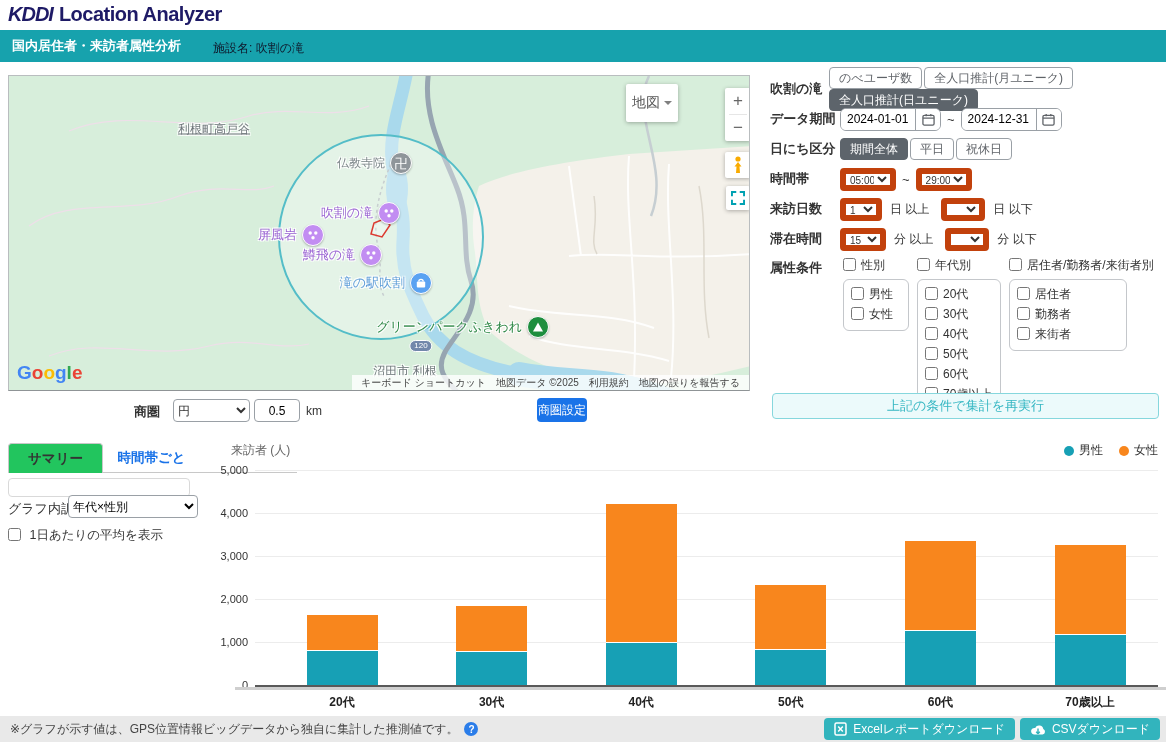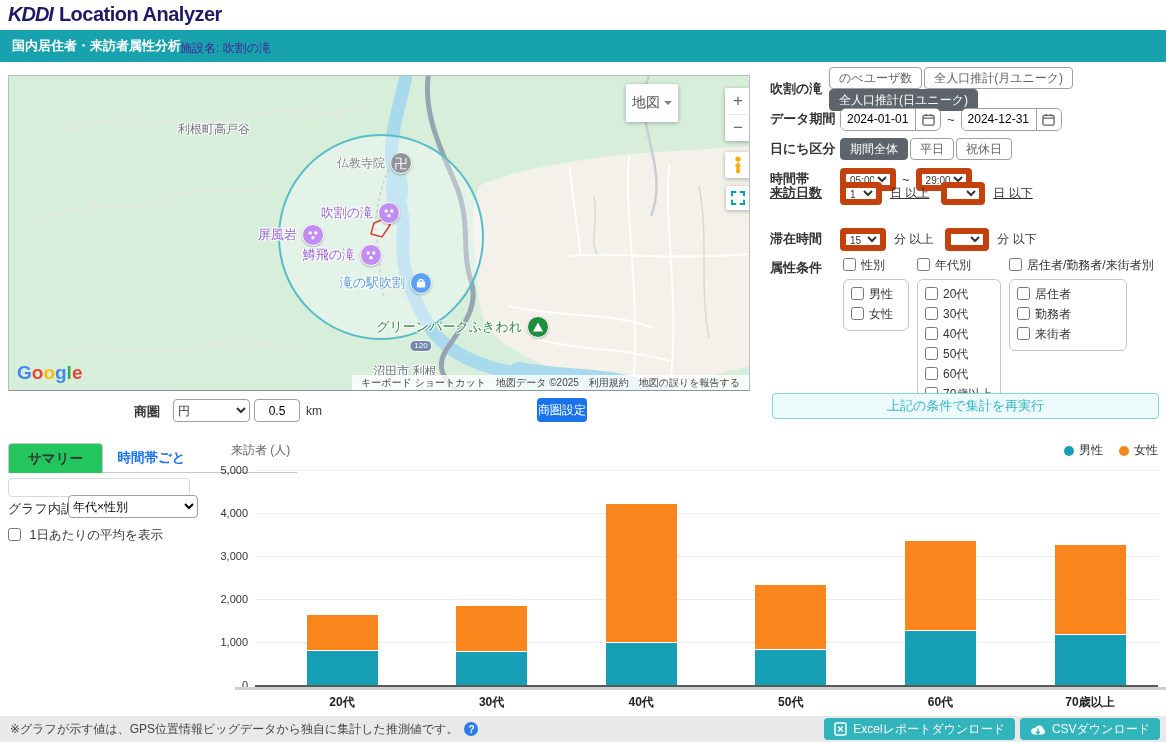--- a/index.html
+++ b/index.html
@@ -8,21 +8,21 @@
          font-family:"Liberation Sans","DejaVu Sans",sans-serif; color:#333; }
 
   
   .app-header { position:absolute; left:0; top:0; width:1166px; height:30px; background:#fff; }
   .logo { position:absolute; left:8px; top:3px; font-size:20px; color:#1e1a66; white-space:nowrap; }
   .logo .kddi { font-style:italic; font-weight:900; letter-spacing:-1px; margin-right:6px; }
   .logo .rest { font-weight:800; letter-spacing:-0.5px; }
 
   .title-bar { position:absolute; left:0; top:30px; width:1166px; height:32px; background:#17a2ad; }
   .title-bar .main-title { position:absolute; left:12px; top:7px; font-size:13px; font-weight:bold; color:#fff; }
-  .title-bar .facility { position:absolute; left:180px; top:10px; font-size:12px; color:#4c1d95; }
+  .title-bar .facility { position:absolute; left:213px; top:10px; font-size:12px; color:#0f172a; }
 
   
   .map-wrap { position:absolute; left:8px; top:75px; width:742px; height:316px;
               border:1px solid #b9bdbf; border-bottom-color:#8f9496; background:#d7eedb; overflow:hidden; }
   .map-svg { position:absolute; left:0; top:0; }
   .map-label { position:absolute; font-size:13px; white-space:nowrap; transform:translate(-100%,-50%);
                text-shadow:-1px -1px 0 #fff,1px -1px 0 #fff,-1px 1px 0 #fff,1px 1px 0 #fff; }
   .map-label.area { transform:translate(-50%,-50%); color:#6d7579; font-size:12px; }
   .map-label.attraction { color:#9a63d3; }
   .map-label.temple { color:#7b8488; font-size:12px; }
@@ -158,21 +158,21 @@
     <path d="M640,0 C620,40 662,90 642,140" fill="none" stroke="#c6ced2" stroke-width="2.5"></path>
     <path d="M398,-6 C392,30 378,60 384,92 C390,128 396,135 394,165 C392,195 402,215 414,240 C428,268 455,288 510,298 C560,307 600,295 650,315 L690,330" fill="none" stroke="#a9d9ec" stroke-width="13" stroke-linecap="round"></path>
     <path d="M510,298 C560,308 595,300 645,320" fill="none" stroke="#a9d9ec" stroke-width="24" stroke-linecap="round"></path>
     <ellipse cx="388" cy="113" rx="11" ry="27" fill="#a9d9ec"></ellipse>
     <path d="M382,88 C370,115 362,145 370,175 C374,192 366,205 376,222" fill="none" stroke="#adb6ba" stroke-width="1.5" stroke-dasharray="3,3"></path>
     <path d="M420,-6 C412,40 436,80 448,112 C462,148 452,175 462,205 C472,235 446,258 436,276 C426,295 438,305 450,318" fill="none" stroke="#97a5b1" stroke-width="5"></path>
     <circle cx="372" cy="161" r="102" fill="rgba(255,255,255,0.33)" stroke="#54bdc8" stroke-width="2"></circle>
     <path d="M362,158 L365,147 L375,143 L381,149 L373,161 Z" fill="rgba(255,255,255,0.25)" stroke="#dc3a30" stroke-width="1.5"></path>
   </svg>
 
-  <span class="map-label area" style="left:205px; top:53px;">利根町高戸谷</span>
+  <span class="map-label area" style="left:205px; top:53px;text-decoration:underline;">利根町高戸谷</span>
 
   <div class="pin temple" style="left:392px; top:87px;">
       <span>卍</span>
     </div>
   <span class="map-label temple" style="left:376px; top:87px;">仏教寺院</span>
 
   <div class="pin attraction" style="left:380px; top:137px;">
     <svg width="12" height="12" viewBox="0 0 12 12">
         <circle cx="3.2" cy="4" r="1.7" fill="#fff"></circle>
         <circle cx="8.8" cy="4" r="1.7" fill="#fff"></circle>
@@ -289,21 +289,21 @@
   <div class="frow" style="top:62px;">
     <span class="flabel">日にち区分</span>
     <span id="day-seg"><div class="seg seg-sel">期間全体</div><div class="seg">平日</div><div class="seg">祝休日</div></span>
   </div>
   <div class="frow" style="top:92px;">
     <span class="flabel">時間帯</span>
     <select class="psel" style="width:56px;"><option>05:00</option></select>
     <span class="tilde">~</span>
     <select class="psel" style="width:56px;"><option>29:00</option></select>
   </div>
-  <div class="frow" style="top:106px;text-decoration:underline;">
+  <div class="frow" style="top:122px;">
     <span class="flabel">来訪日数</span>
     <select class="psel" style="width:42px;"><option>1</option></select>
     <span class="suffix">日 以上</span>
     <select class="psel" style="width:44px;"><option></option></select>
     <span class="suffix">日 以下</span>
   </div>
   <div class="frow" style="top:152px;">
     <span class="flabel">滞在時間</span>
     <select class="psel" style="width:46px;"><option>15</option></select>
     <span class="suffix">分 以上</span>

